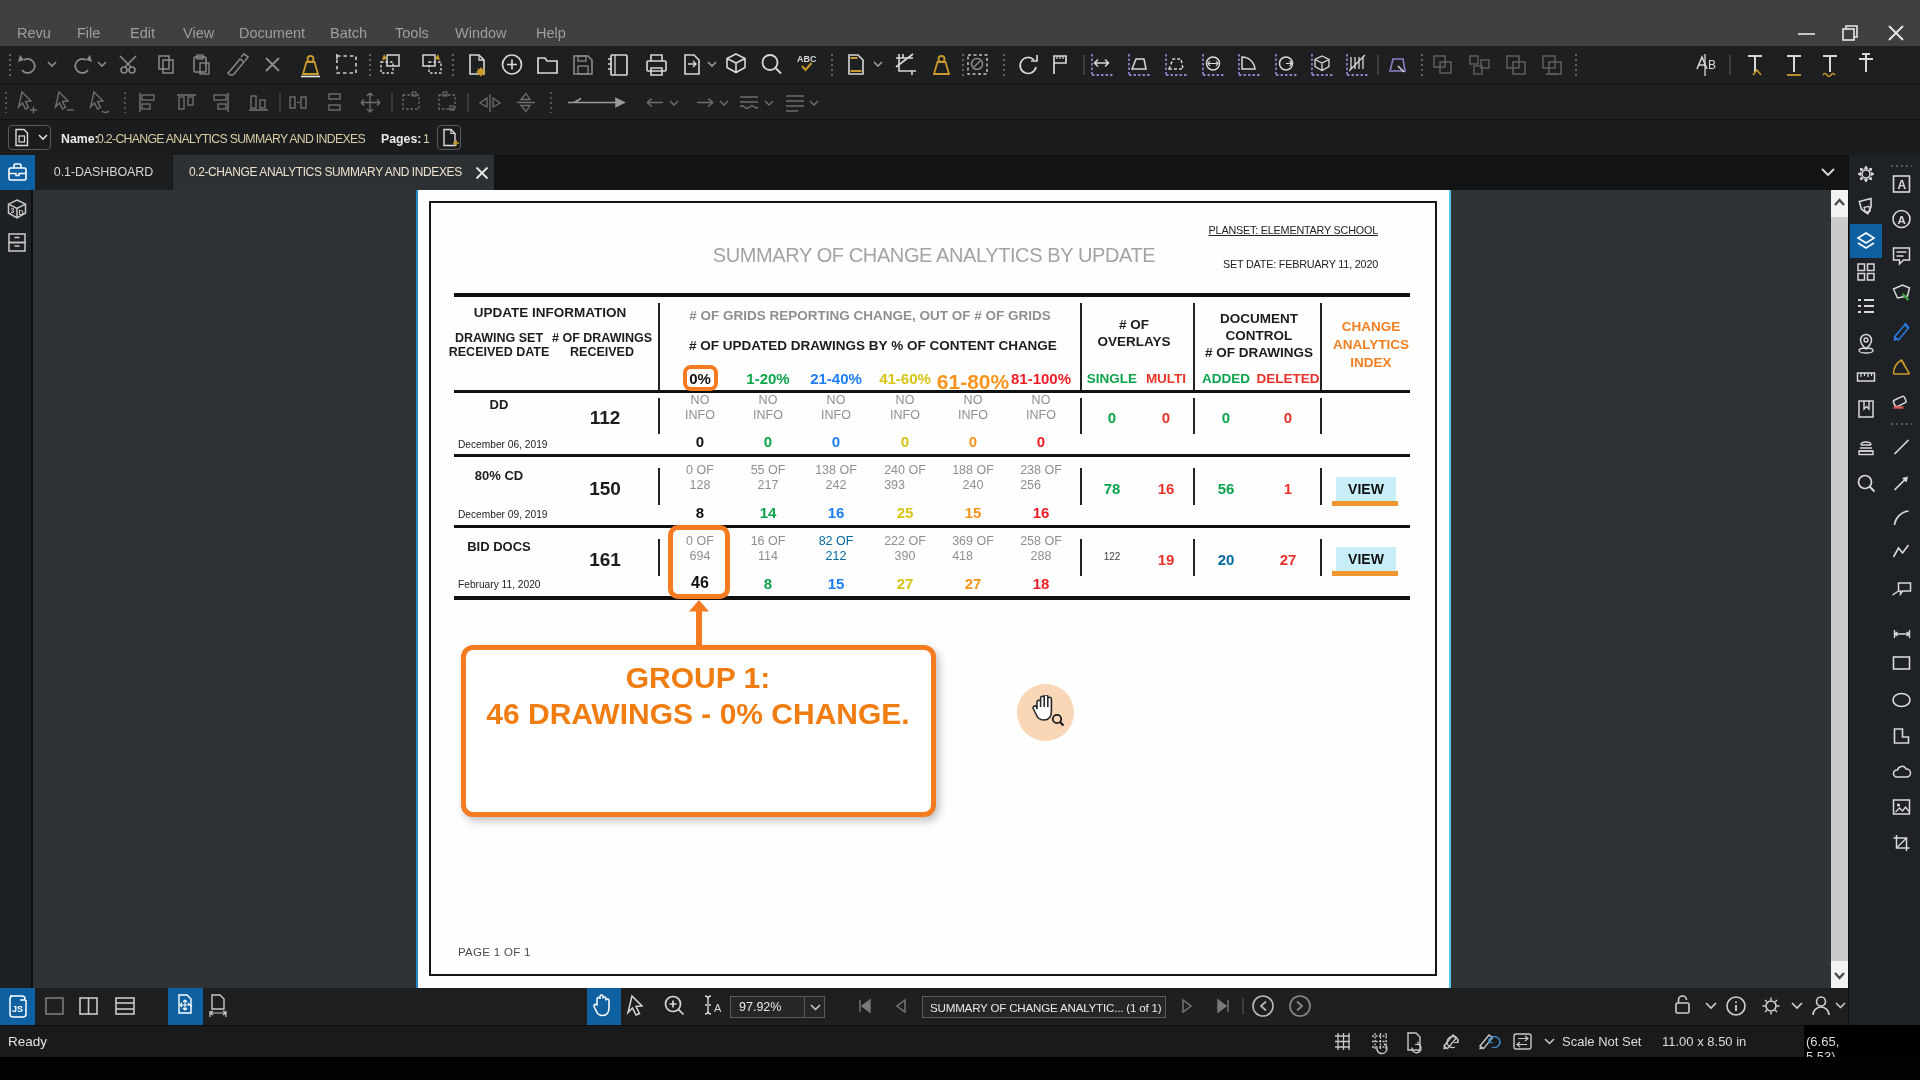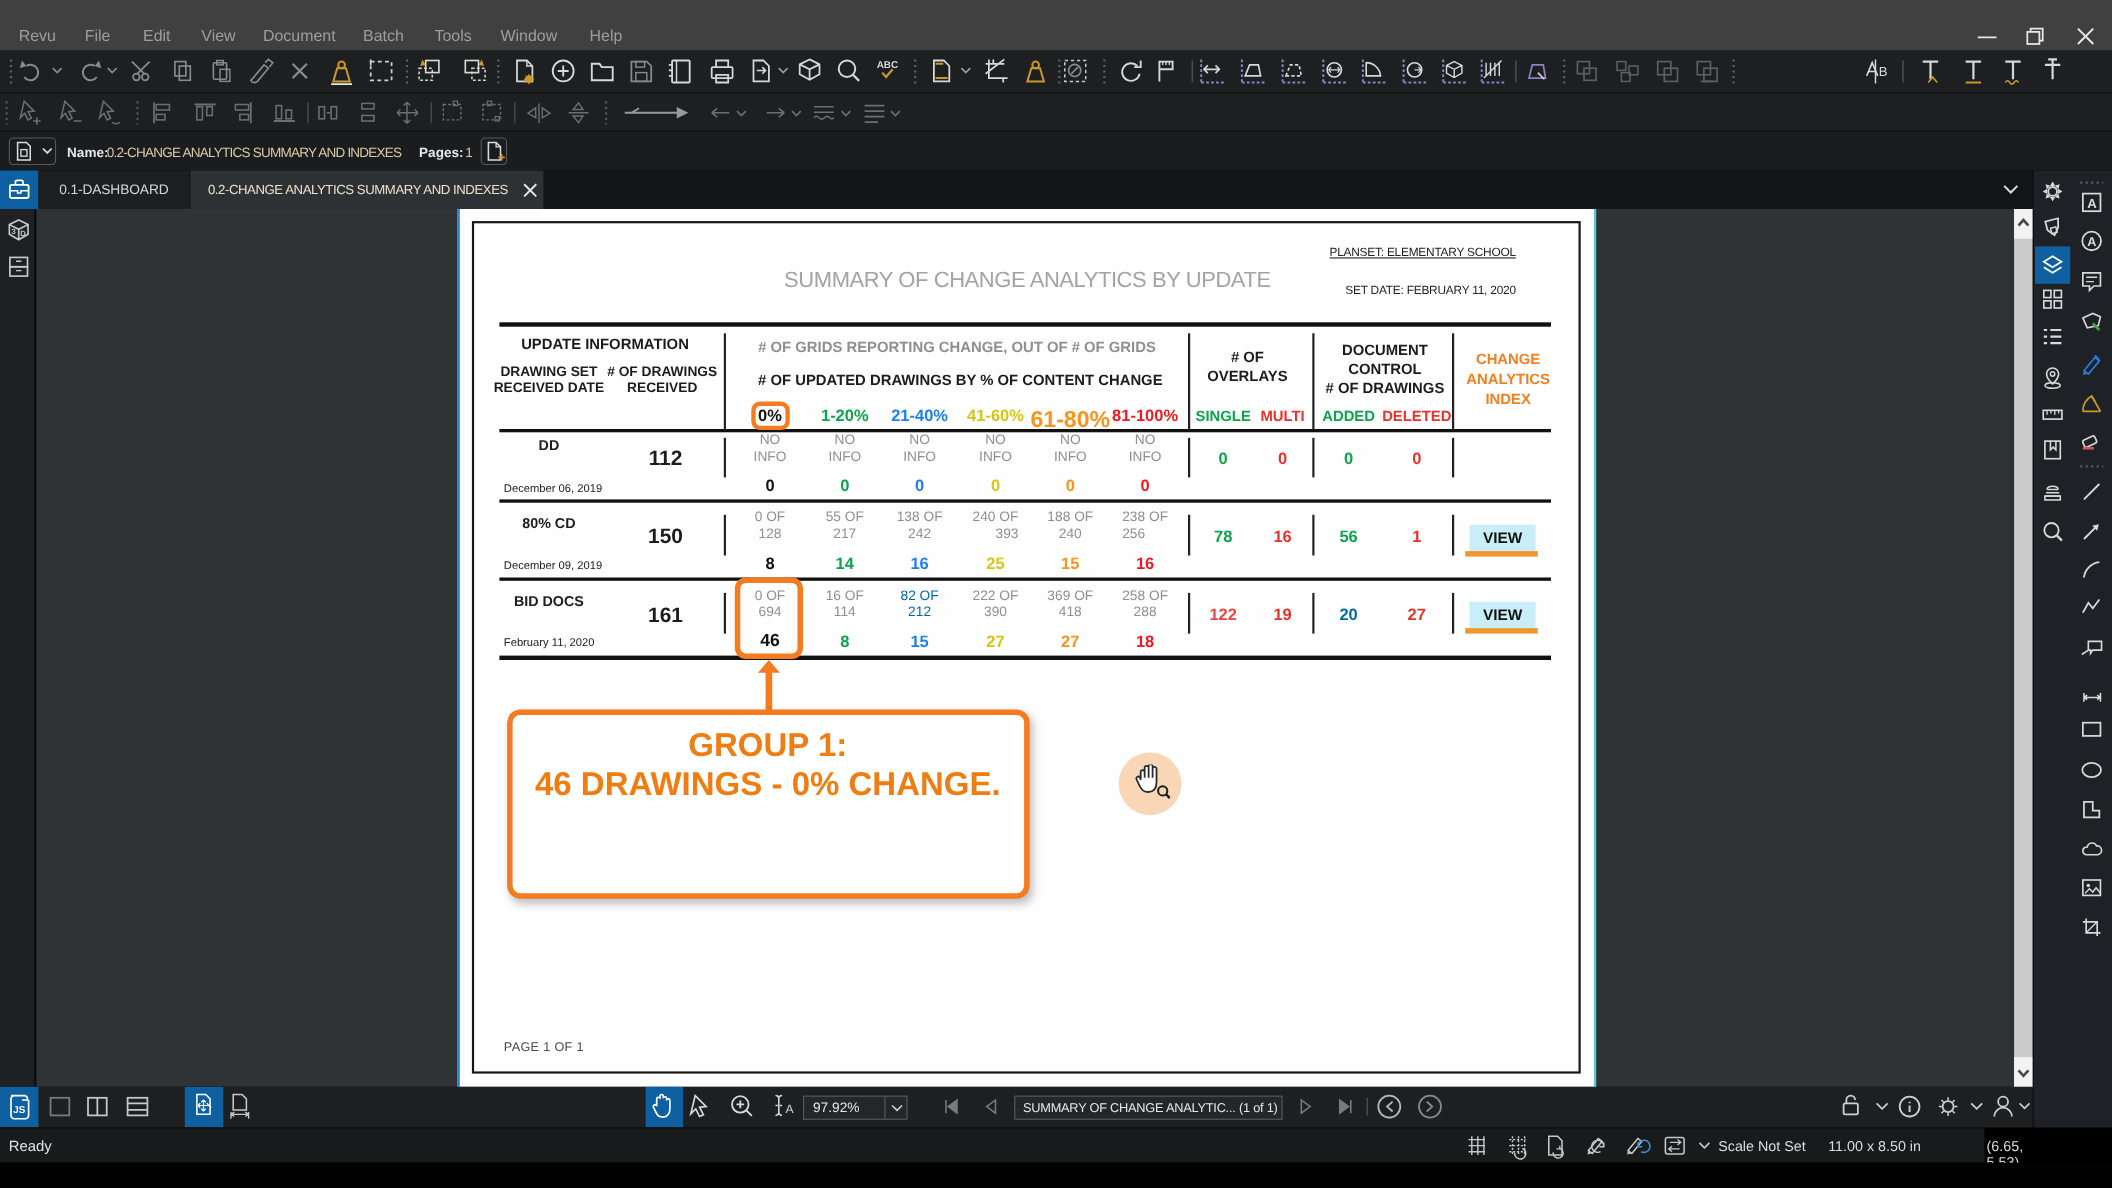--- a/index.html
+++ b/index.html
@@ -329,21 +329,21 @@
     <div class="a cx" style="left:748px;top:219px;font-size:15px;font-weight:bold;color:#e8332a">0</div>
     <div class="a cx" style="left:808px;top:219px;font-size:15px;font-weight:bold;color:#0ca44c">0</div>
     <div class="a cx" style="left:870px;top:219px;font-size:15px;font-weight:bold;color:#e8332a">0</div>
 
     <div class="a cx" style="left:81px;top:278px;font-size:13px;font-weight:bold;color:#1c1c1c;white-space:nowrap">80% CD</div>
     <div class="a cx" style="left:187px;top:288px;font-size:19px;font-weight:bold;color:#1c1c1c">150</div>
     <div class="a" style="left:40px;top:319px;font-size:10.2px;color:#222;white-space:nowrap">December 09, 2019</div>
     <div class="a cx" style="left:282px;top:273px;font-size:12.5px;color:#8f8f8f;text-align:center;line-height:15px">0 OF<br>128</div>
     <div class="a cx" style="left:350px;top:273px;font-size:12.5px;color:#8f8f8f;text-align:center;line-height:15px">55 OF<br>217</div>
     <div class="a cx" style="left:418px;top:273px;font-size:12.5px;color:#8f8f8f;text-align:center;line-height:15px">138 OF<br>242</div>
-    <div class="a cx" style="left:487px;top:273px;font-size:12.5px;color:#8f8f8f;text-align:right;line-height:15px">240 OF<br>393</div>
+    <div class="a cx" style="left:487px;top:273px;font-size:12.5px;color:#8f8f8f;text-align:left;line-height:15px">240 OF<br>393</div>
     <div class="a cx" style="left:555px;top:273px;font-size:12.5px;color:#8f8f8f;text-align:center;line-height:15px">188 OF<br>240</div>
     <div class="a cx" style="left:623px;top:273px;font-size:12.5px;color:#8f8f8f;text-align:left;line-height:15px">238 OF<br>256</div>
     <div class="a cx" style="left:282px;top:314px;font-size:15px;font-weight:bold;color:#111">8</div>
     <div class="a cx" style="left:350px;top:314px;font-size:15px;font-weight:bold;color:#0ca44c">14</div>
     <div class="a cx" style="left:418px;top:314px;font-size:15px;font-weight:bold;color:#1e7ff2">16</div>
     <div class="a cx" style="left:487px;top:314px;font-size:15px;font-weight:bold;color:#d6c513">25</div>
     <div class="a cx" style="left:555px;top:314px;font-size:15px;font-weight:bold;color:#f7941d">15</div>
     <div class="a cx" style="left:623px;top:314px;font-size:15px;font-weight:bold;color:#ed1c24">16</div>
     <div class="a cx" style="left:694px;top:290px;font-size:15px;font-weight:bold;color:#0ca44c">78</div>
     <div class="a cx" style="left:748px;top:290px;font-size:15px;font-weight:bold;color:#e8332a">16</div>
@@ -353,29 +353,29 @@
     <div class="a cx" style="left:948px;top:291px;font-size:14px;font-weight:bold;color:#111">VIEW</div>
     <div class="a" style="left:914px;top:311px;width:66px;height:5px;background:#f09630"></div>
 
     <div class="a cx" style="left:81px;top:349px;font-size:13px;font-weight:bold;color:#1c1c1c;white-space:nowrap">BID DOCS</div>
     <div class="a cx" style="left:187px;top:359px;font-size:19px;font-weight:bold;color:#1c1c1c">161</div>
     <div class="a" style="left:40px;top:389px;font-size:10.2px;color:#222;white-space:nowrap">February 11, 2020</div>
     <div class="a cx" style="left:282px;top:344px;font-size:12.5px;color:#8f8f8f;text-align:center;line-height:15px">0 OF<br>694</div>
     <div class="a cx" style="left:350px;top:344px;font-size:12.5px;color:#8f8f8f;text-align:center;line-height:15px">16 OF<br>114</div>
     <div class="a cx" style="left:418px;top:344px;font-size:12.5px;color:#0369a1;text-align:center;line-height:15px">82 OF<br>212</div>
     <div class="a cx" style="left:487px;top:344px;font-size:12.5px;color:#8f8f8f;text-align:center;line-height:15px">222 OF<br>390</div>
-    <div class="a cx" style="left:555px;top:344px;font-size:12.5px;color:#8f8f8f;text-align:center;line-height:15px">369 OF<br>418</div>
+    <div class="a cx" style="left:555px;top:344px;font-size:12.5px;color:#8f8f8f;text-align:left;line-height:15px">369 OF<br>418</div>
     <div class="a cx" style="left:623px;top:344px;font-size:12.5px;color:#8f8f8f;text-align:center;line-height:15px">258 OF<br>288</div>
     <div class="a cx" style="left:282px;top:384px;font-size:16px;font-weight:bold;color:#111">46</div>
     <div class="a cx" style="left:350px;top:385px;font-size:15px;font-weight:bold;color:#0ca44c">8</div>
     <div class="a cx" style="left:418px;top:385px;font-size:15px;font-weight:bold;color:#1e7ff2">15</div>
     <div class="a cx" style="left:487px;top:385px;font-size:15px;font-weight:bold;color:#d6c513">27</div>
     <div class="a cx" style="left:555px;top:385px;font-size:15px;font-weight:bold;color:#f7941d">27</div>
     <div class="a cx" style="left:623px;top:385px;font-size:15px;font-weight:bold;color:#ed1c24">18</div>
-    <div class="a cx" style="left:694px;top:361px;font-size:15px;font-weight:bold;color:#ef4444">122</div>
+    <div class="a cx" style="left:694px;top:361px;font-size:10px;font-weight:normal;color:#404040">122</div>
     <div class="a cx" style="left:748px;top:361px;font-size:15px;font-weight:bold;color:#e8332a">19</div>
     <div class="a cx" style="left:808px;top:361px;font-size:15px;font-weight:bold;color:#0369a1">20</div>
     <div class="a cx" style="left:870px;top:361px;font-size:15px;font-weight:bold;color:#e8332a">27</div>
     <div class="a" style="left:918px;top:357px;width:60px;height:24px;background:#c8eef8"></div>
     <div class="a cx" style="left:948px;top:361px;font-size:14px;font-weight:bold;color:#111">VIEW</div>
     <div class="a" style="left:914px;top:381px;width:66px;height:5px;background:#f09630"></div>
 
     <div class="a" style="left:250px;top:335px;width:62px;height:74px;border:5px solid #f47b20;border-radius:10px"></div>
 
     <svg class="a" style="left:264px;top:410px" width="36" height="48" viewBox="0 0 36 48">

